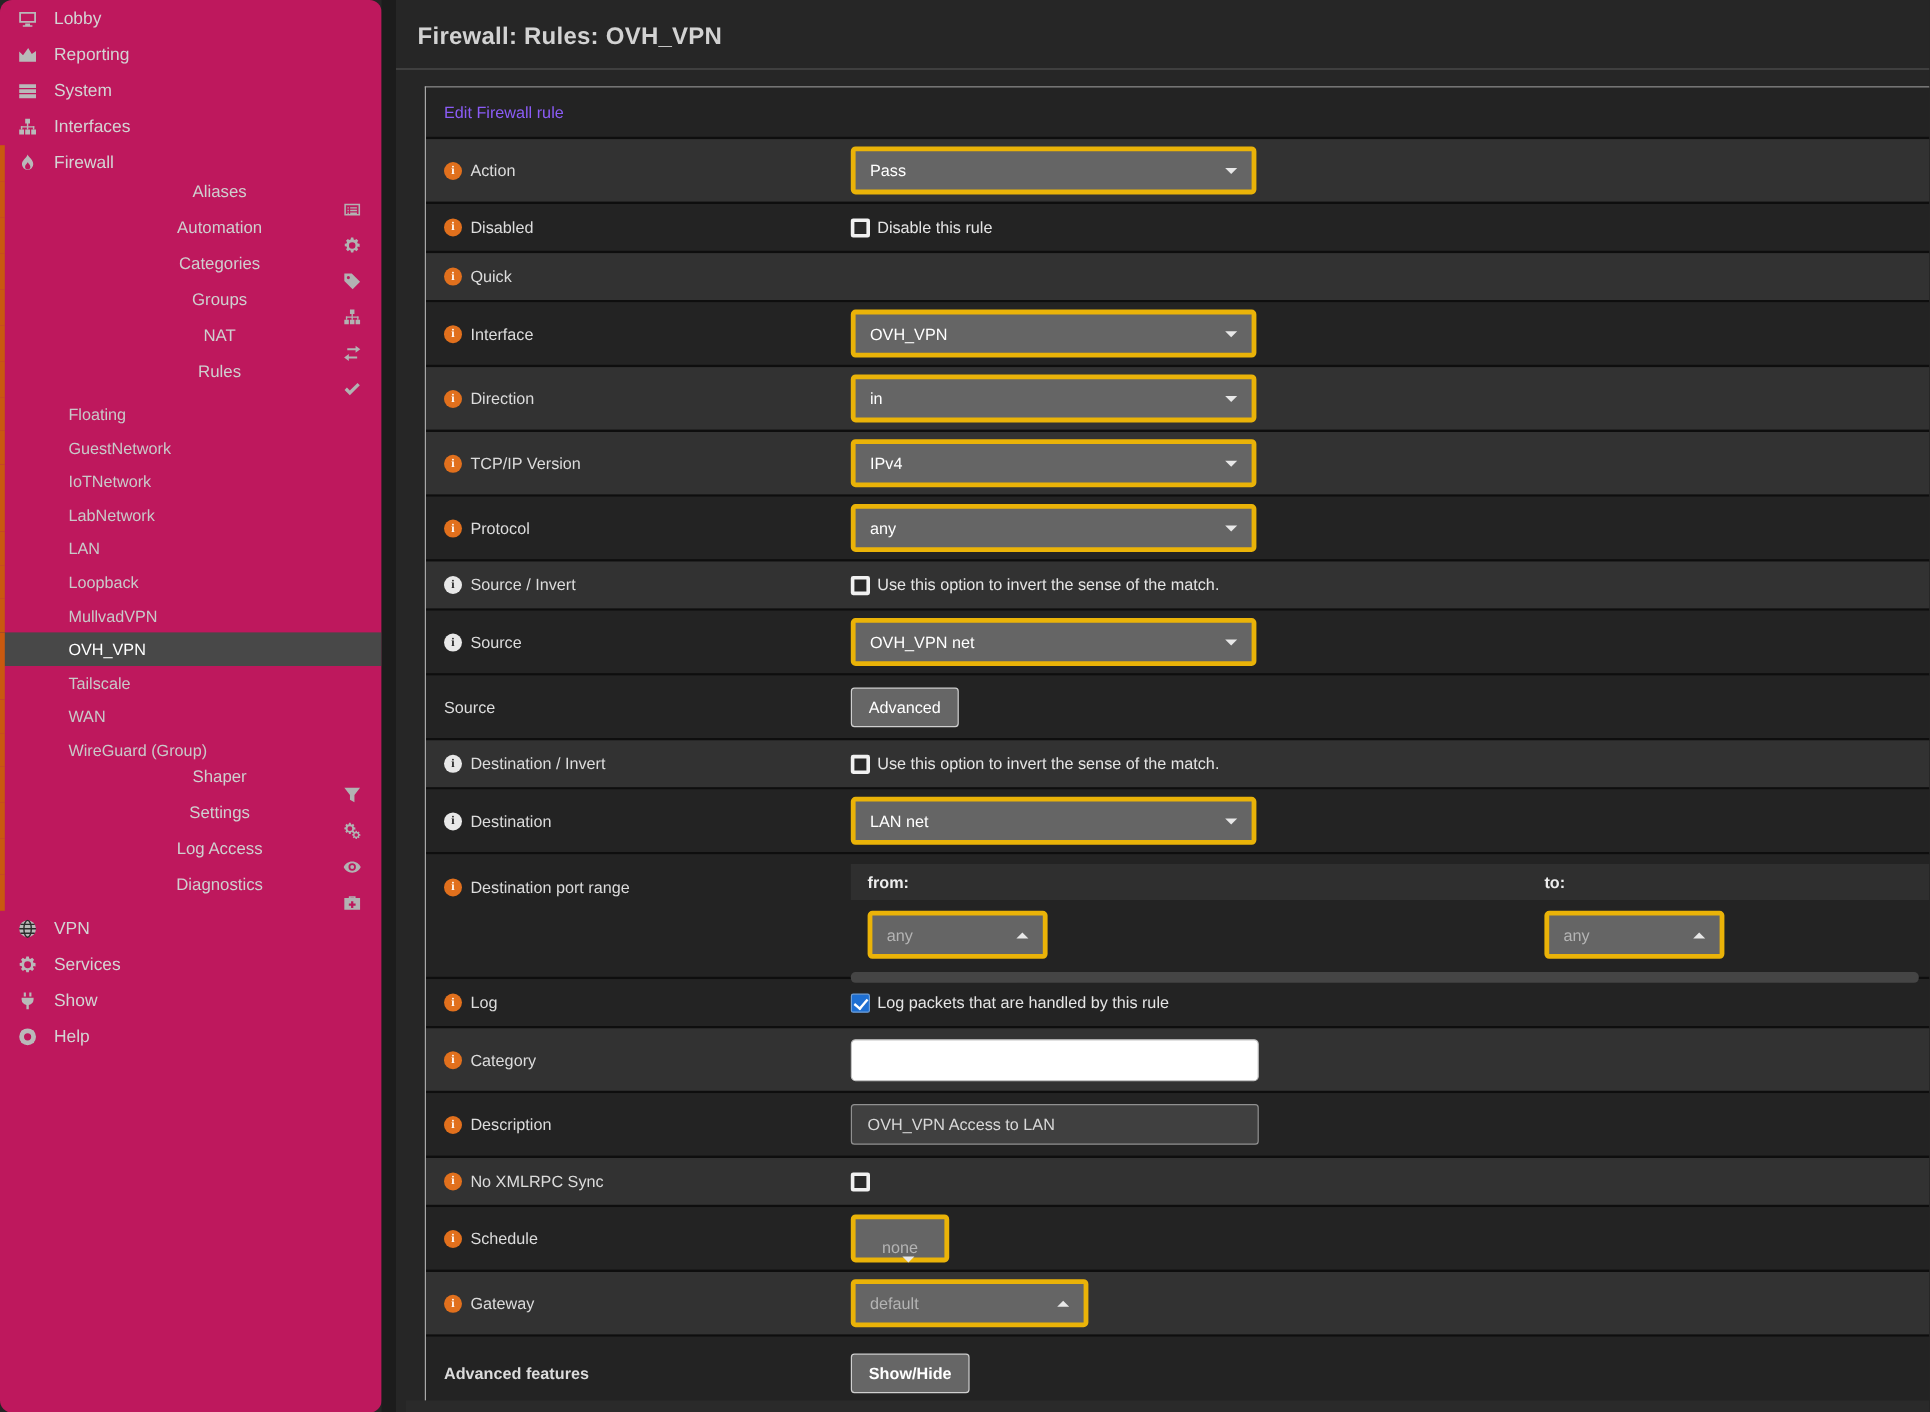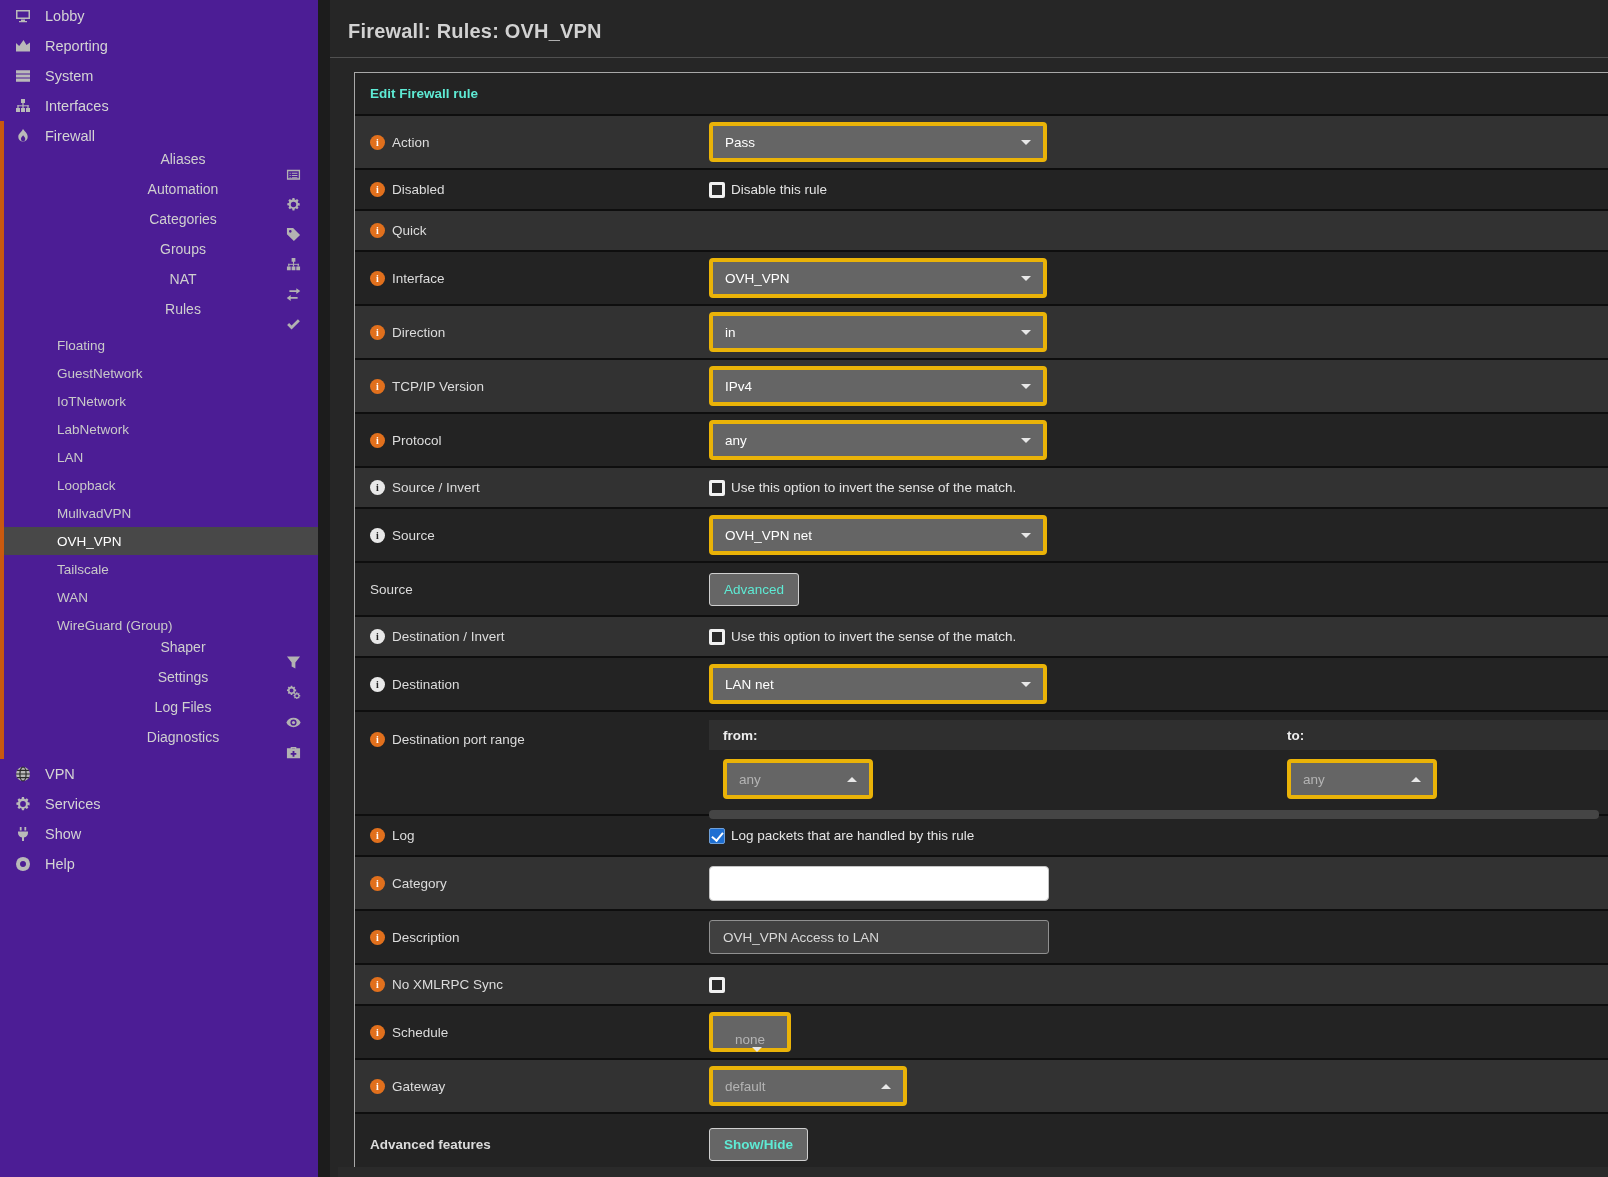--- a/index.html
+++ b/index.html
@@ -1,21 +1,21 @@
 <!DOCTYPE html>
 <html><head>
 <meta charset="utf-8">
 <style>
   * { box-sizing: border-box; margin: 0; padding: 0; }
   html,body { width:1608px; height:1177px; overflow:hidden; background:#262626;
     font-family:"Liberation Sans","DejaVu Sans",sans-serif; }
   .app { display:flex; width:1608px; height:1177px; }
 
   
-  .sidebar { width:318px; flex:none; background:#4c1d95; color:#d4d4d4; padding-top:1px; }
+  .sidebar { width:318px; flex:none; background:#be185d; color:#d4d4d4; padding-top:1px;border-radius:10px; }
   .side-item { height:30px; display:flex; align-items:center; cursor:pointer; font-size:14.5px; }
   .side-item .ic { width:18px; height:16px; margin-right:12px; color:#b9b9b9; flex:none; }
   .side-item .ic svg { width:16px; height:16px; fill:currentColor; }
   .side-item .ric { margin-left:auto; margin-right:15px; width:17px; height:15px; color:#b2b2b2; }
   .side-item .ric svg { width:15px; height:15px; fill:currentColor; }
   .lv0 { padding-left:15px; }
   .lv1 { padding-left:48px; font-size:14px; color:#cfcfcf; }
   .lv2 { padding-left:57px; height:28px; font-size:13.5px; color:#c9c9c9; }
   .accent { border-left:4px solid #c9590f; }
   .accent.lv0 { padding-left:11px; }
@@ -23,21 +23,21 @@
   .accent.lv2 { padding-left:53px; }
   .side-item.active { background:#484848; color:#fff; }
 
   .vgap { width:12px; flex:none; background:#1c1c1c; }
 
   
   .content { flex:1; position:relative; background:#262626; overflow:hidden; }
   .page-title { padding:20px 0 14px 18px; font-size:20px; font-weight:bold; color:#d2d2d2; letter-spacing:.2px; }
   .title-divider { height:1px; background:#505050; }
   .panel { margin:14px 0 0 24px; border:1px solid #a8a8a8; border-right:none; border-bottom:none; }
-  .panel-header { background:#232323; padding:13px 15px; font-size:13.5px; font-weight:bold; color:#5eead4; border-bottom:2px solid #0e0e0e; }
+  .panel-header { background:#232323; padding:13px 15px; font-size:13.5px; font-weight:normal; color:#8b5cf6; border-bottom:2px solid #0e0e0e; }
 
   .form-row { display:flex; align-items:center; border-bottom:2px solid #0e0e0e; }
   .row-light { background:#323232; }
   .row-dark  { background:#232323; }
   .t-select,.t-button,.t-input-text,.t-input-white { height:54px; }
   .t-checkbox { height:41px; }
   .t-portrange { height:104px; align-items:flex-start; }
   .row-label { width:354px; flex:none; padding-left:15px; display:flex; align-items:center; gap:7px;
     font-size:13.5px; color:#dcdcdc; }
   .row-label.bold { font-weight:bold; }
@@ -56,21 +56,21 @@
   .caret { width:0; height:0; border-left:5px solid transparent; border-right:5px solid transparent; margin-left:14px; }
   .caret.down { border-top:5px solid #e8e8e8; }
   .caret.up   { border-bottom:5px solid #e8e8e8; }
 
   .cb { width:16px; height:16px; flex:none; border-radius:2px; margin-right:6px; position:relative; cursor:pointer; }
   .cb.off { background:#2a2a2a; border:3px solid #f1f1f1; }
   .cb.on  { background:#1e6fd2; border:1px solid #6f9fd8; }
   .cb.on::after { content:""; position:absolute; left:4px; top:1px; width:5px; height:9px;
     border:solid #fff; border-width:0 2.5px 2.5px 0; transform:rotate(40deg); }
 
-  .btn { background:#666; border:1px solid #cfcfcf; border-radius:3px; color:#5eead4; font-size:13.5px;
+  .btn { background:#666; border:1px solid #cfcfcf; border-radius:3px; color:#ffffff; font-size:13.5px;
     padding:8px 14px; cursor:pointer; font-family:inherit; }
   .btn.bold { font-weight:bold; }
 
   .text-input { background:#404040; border:1px solid #909090; border-radius:3px; height:34px; width:340px;
     display:flex; align-items:center; padding:0 13px; color:#d8d8d8; }
   .white-input { background:#fff; border:1px solid #c4c4c4; border-radius:4px; height:35px; width:340px; cursor:text; }
 
   
   .pr-wrap { flex:1; padding-top:8px; }
   .pr-head { display:flex; background:#2f2f2f; height:30px; align-items:center; font-weight:bold; color:#ededed; }
@@ -204,21 +204,21 @@
         <span class="lbl">Settings</span>
         <span class="ric"><svg viewBox="0 0 16 16">
             <defs>
               <path id="gp" fill-rule="evenodd" d="M8 5.1A2.9 2.9 0 1 1 8 10.9 2.9 2.9 0 0 1 8 5.1zm6.6 4.3V6.6l-1.7-.3a5 5 0 0 0-.5-1.1l1-1.4-1.6-1.6-1.4 1a5 5 0 0 0-1.1-.5L9 1H6.9l-.3 1.7a5 5 0 0 0-1.1.5l-1.4-1-1.6 1.6 1 1.4a5 5 0 0 0-.5 1.1l-1.6.3v2.1l1.6.3a5 5 0 0 0 .5 1.1l-1 1.4 1.6 1.6 1.4-1a5 5 0 0 0 1.1.5l.3 1.7h2.1l.3-1.7a5 5 0 0 0 1.1-.5l1.4 1 1.6-1.6-1-1.4a5 5 0 0 0 .5-1.1z"></path>
             </defs>
             <use href="#gp" transform="scale(0.74)"></use>
             <use href="#gp" transform="translate(7.2 7.2) scale(0.55)"></use>
           </svg></span>
       </div>
       <div class="side-item lv1 accent">
-        <span class="lbl">Log Files</span>
+        <span class="lbl">Log Access</span>
         <span class="ric"><svg viewBox="0 0 16 16">
             <path fill-rule="evenodd" d="M8 3C4.4 3 1.7 5.1.4 8c1.3 2.9 4 5 7.6 5s6.3-2.1 7.6-5C14.3 5.1 11.6 3 8 3zm0 8.3A3.3 3.3 0 1 1 8 4.7a3.3 3.3 0 0 1 0 6.6z"></path>
             <circle cx="8" cy="8" r="1.7"></circle>
           </svg></span>
       </div>
       <div class="side-item lv1 accent">
         <span class="lbl">Diagnostics</span>
         <span class="ric"><svg viewBox="0 0 16 16">
             <path fill-rule="evenodd" d="M5 3.5V2h6v1.5h4V14H1V3.5zm1.5-.2v.2h3v-.2zM7 6.5h2v2h2v2H9v2H7v-2H5v-2h2z"></path>
           </svg></span>

